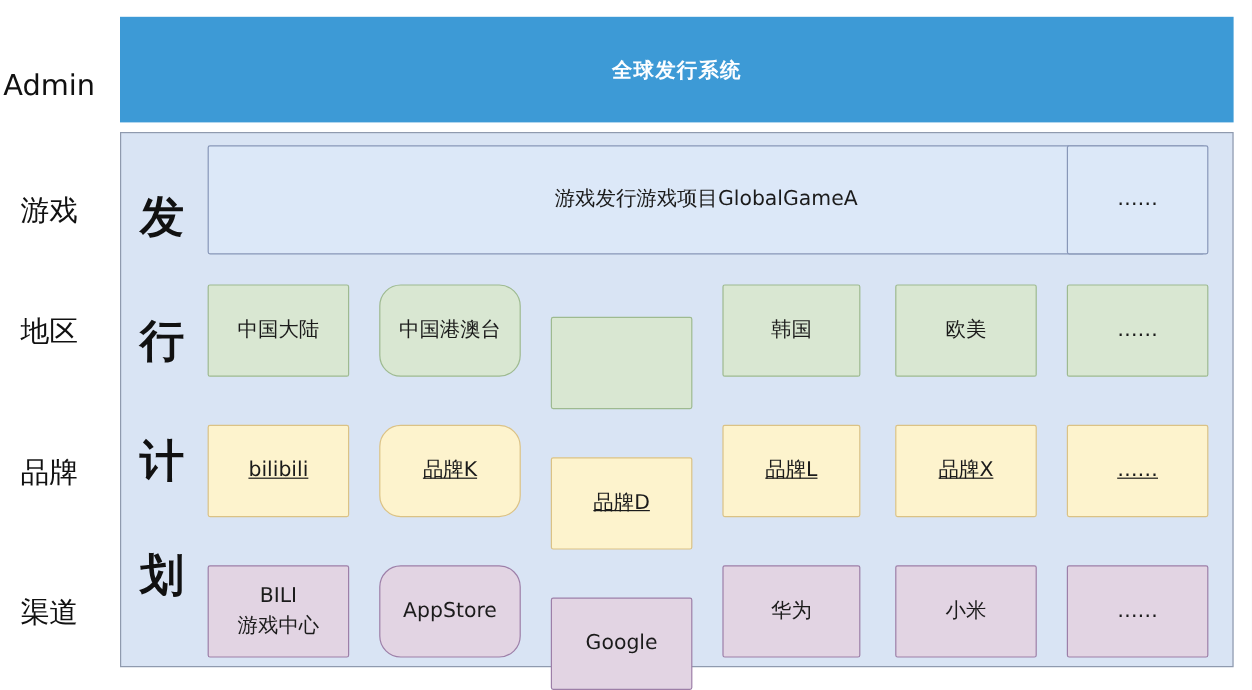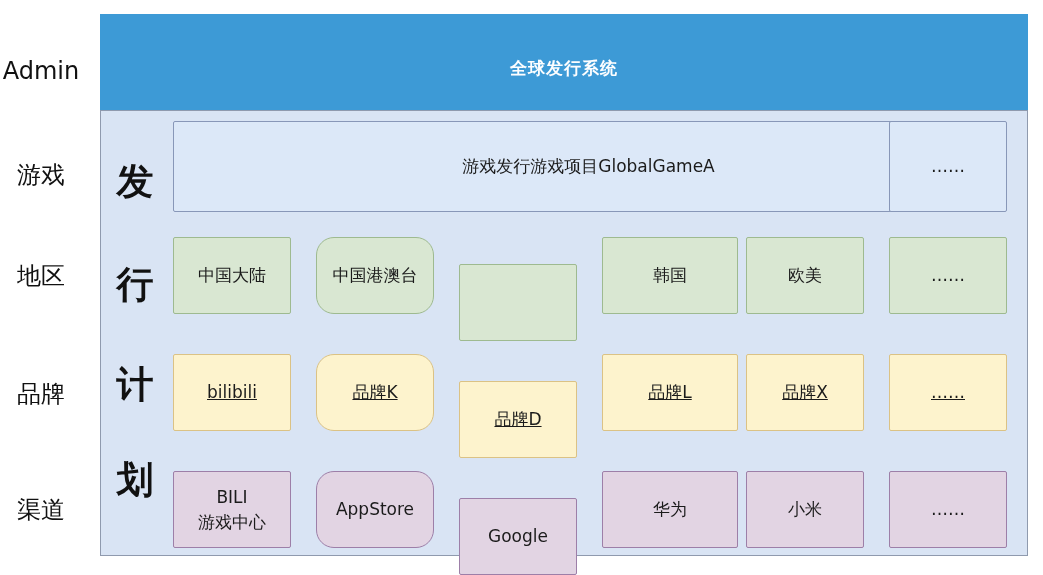--- a/index.html
+++ b/index.html
@@ -24,21 +24,21 @@
     transform: translateY(-50%);
     font-size: 24px;
     color: #111111;
     white-space: nowrap;
   }
   .header {
     position: absolute;
     left: 100px;
     top: 14px;
     width: 928px;
-    height: 108px;
+    height: 88px;
     background: var(--header-bg, #3d9ad6);
     display: flex;
     align-items: center;
     justify-content: center;
   }
   .header-title {
     color: var(--header-text, #fdfeff);
     font-size: 17px;
     font-weight: 600;
     letter-spacing: 1px;
@@ -78,21 +78,21 @@
   }
   .c-blue   { background: var(--box-blue-bg, #dce8f8);  border-color: var(--box-blue-border, #8897b8); }
   .c-green  { background: var(--box-green-bg, #d9e7d2); border-color: var(--box-green-border, #9eba90); }
   .c-yellow { background: var(--box-yellow-bg, #fdf3cd);border-color: var(--box-yellow-border, #dbc285); }
   .c-purple { background: var(--box-purple-bg, #e2d4e3);border-color: var(--box-purple-border, #9d7fa8); }
 
   
   .col1 { left: 72px;  width: 118px; }
   .col2 { left: 215px; width: 118px; border-radius: 18px; }
   .col3 { left: 358px; width: 118px; margin-top: 27px; }
-  .col4 { left: 501px; width: 136px; }
+  .col4 { left: 501px; width: 115px; }
   .col5 { left: 645px; width: 118px; }
   .col6 { left: 788px; width: 118px; }
   .row1 { top: 10px;  height: 91px; }
   .row2 { top: 126px; height: 77px; }
   .row3 { top: 243px; height: 77px; text-decoration: underline; }
   .row4 { top: 360px; height: 77px; }
   .wide { left: 72px; width: 831px; }
 </style>
 </head>
 <body>

